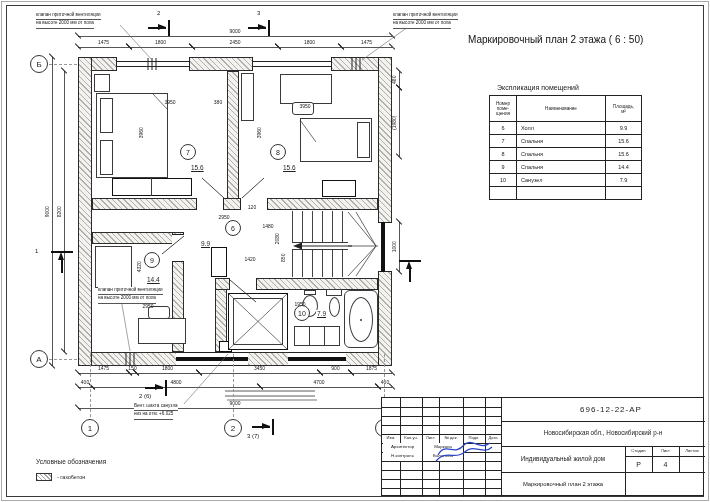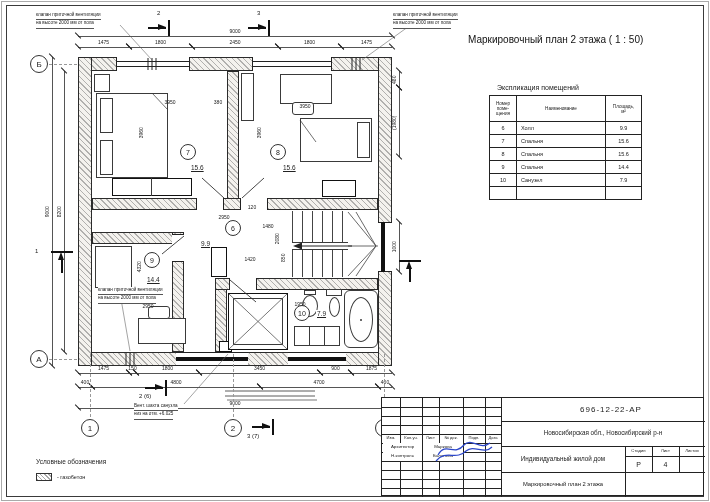--- a/index.html
+++ b/index.html
@@ -337,21 +337,21 @@
       <div class="note" style="left: 98px; top: 287px;">
         <span>клапан приточной вентиляции</span>
         <span>на высоте 2000 мм от пола</span>
       </div>
       <div class="note" style="left: 134px; top: 403px;">
         <span>Вент. шахта санузла</span>
         <span>низ на отм. +6.025</span>
       </div>
     </div>
 
-  <div class="plan-title">Маркировочный план 2 этажа ( 1 : 50)</div>
+  <div class="plan-title">Маркировочный план 2 этажа ( 6 : 50)</div>
   <div class="exp-title">Экспликация помещений</div>
   <table class="exp">
     <colgroup>
         <col style="width:27px">
         <col style="width:89px">
         <col style="width:36px">
       </colgroup>
     <thead>
       <tr>
         <th>Номер

